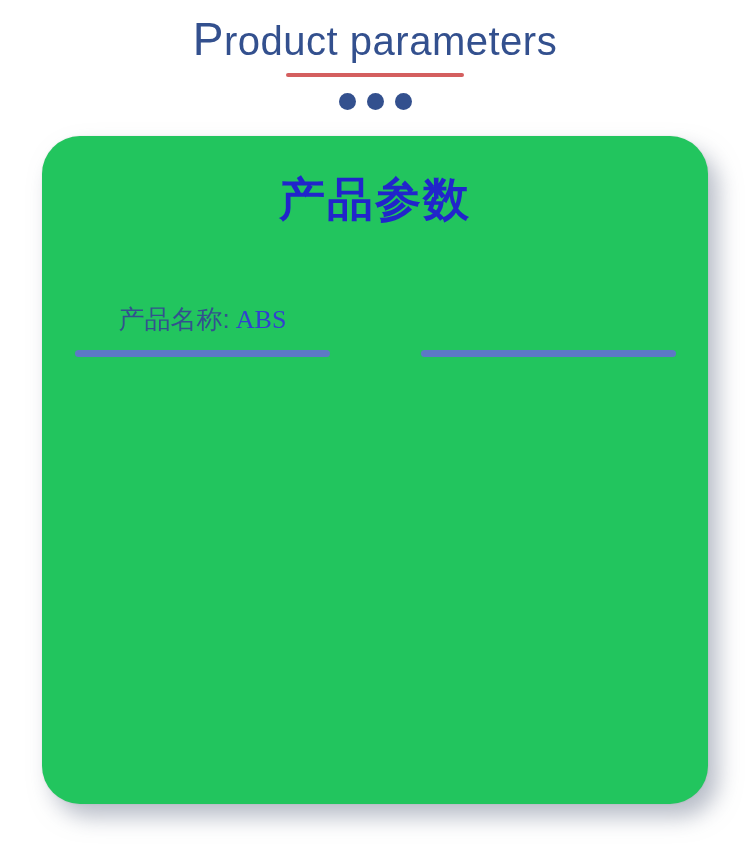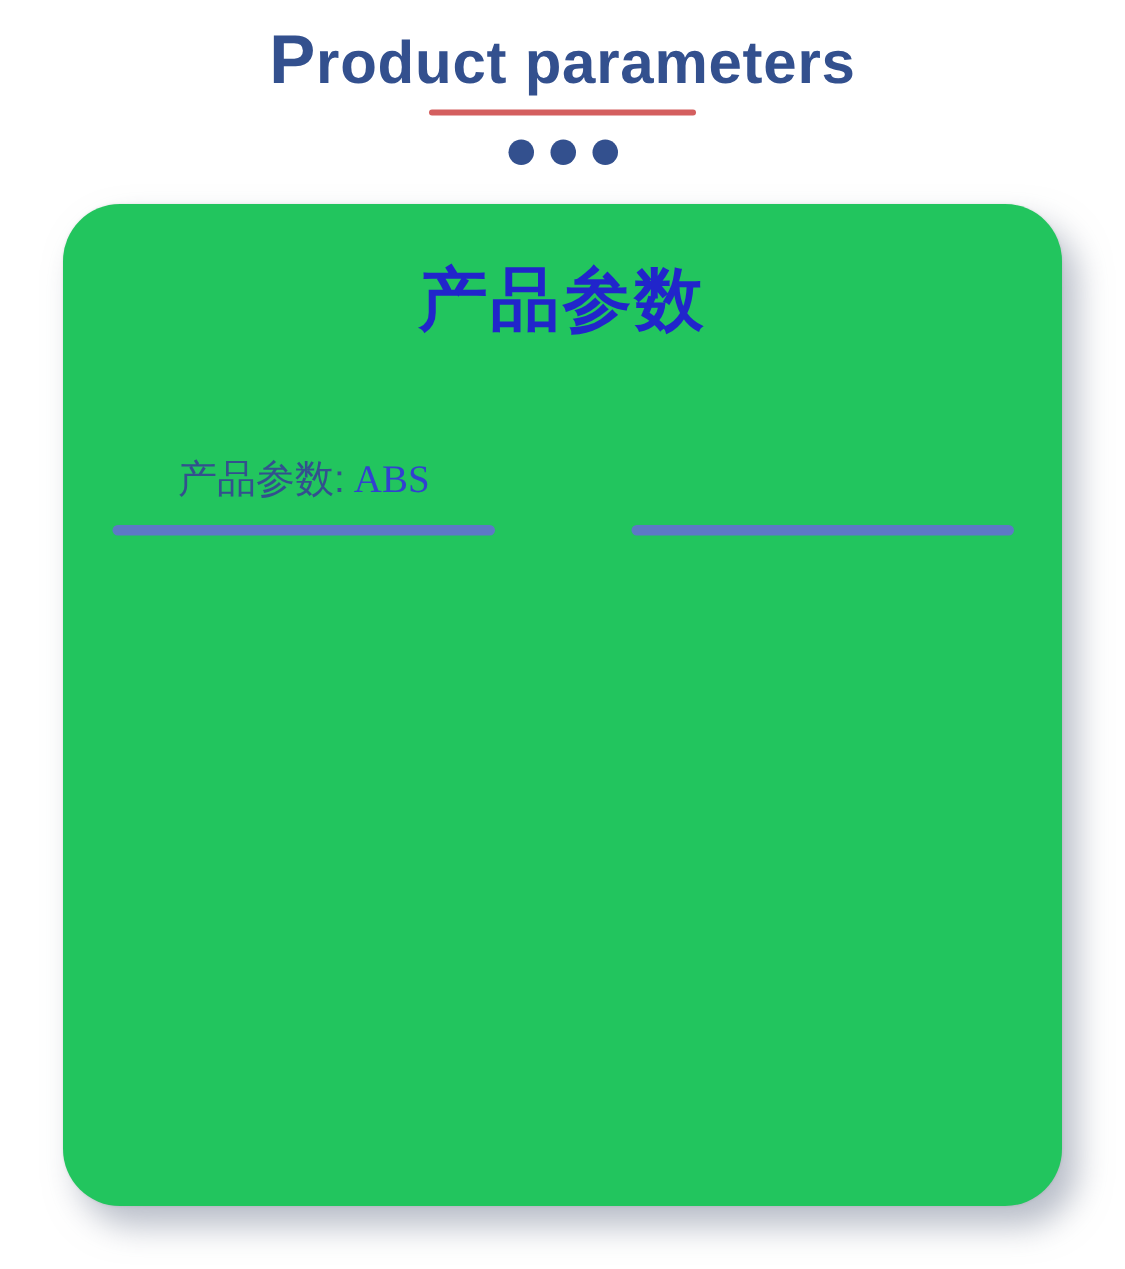--- a/index.html
+++ b/index.html
@@ -8,21 +8,21 @@
   }
   *{margin:0;padding:0;box-sizing:border-box;}
   html,body{width:750px;background:#ffffff;}
   body{
     height:846px; overflow:hidden; position:relative;
     font-family:"Liberation Sans","DejaVu Sans",sans-serif;
   }
   
   .page-title{
     margin-top:14px; text-align:center;
-    font-size:40px; font-weight:700; letter-spacing:.5px;
+    font-size:40px; font-weight:400; letter-spacing:.5px;
     color:var(--navy); line-height:1.1;
   }
   .page-title::first-letter{font-size:46px;}
   .title-rule{
     width:178px; height:4px; margin:8px auto 0;
     background:var(--red-line); border-radius:2px; opacity:.85;
   }
   .dots{display:flex; justify-content:center; gap:11px; margin-top:16px;}
   .dot{width:17px; height:17px; border-radius:50%; background:var(--navy);}
   
@@ -67,21 +67,21 @@
   </div>
 </header>
 
 <section class="card">
   <h2 class="card-title">产品参数</h2>
 
   <div class="grid">
 
     <div class="cell col-left">
       <div class="ftext">
-        <span>产品参数:</span><span class="fvalue accent">ABS</span>
+        <span>产品名称:</span><span class="fvalue accent">ABS</span>
       </div>
       <div class="bar"></div>
     </div>
 
     <div class="cell col-left">
       <div class="bar"></div>
     </div>
 
   </div>
 </section>

